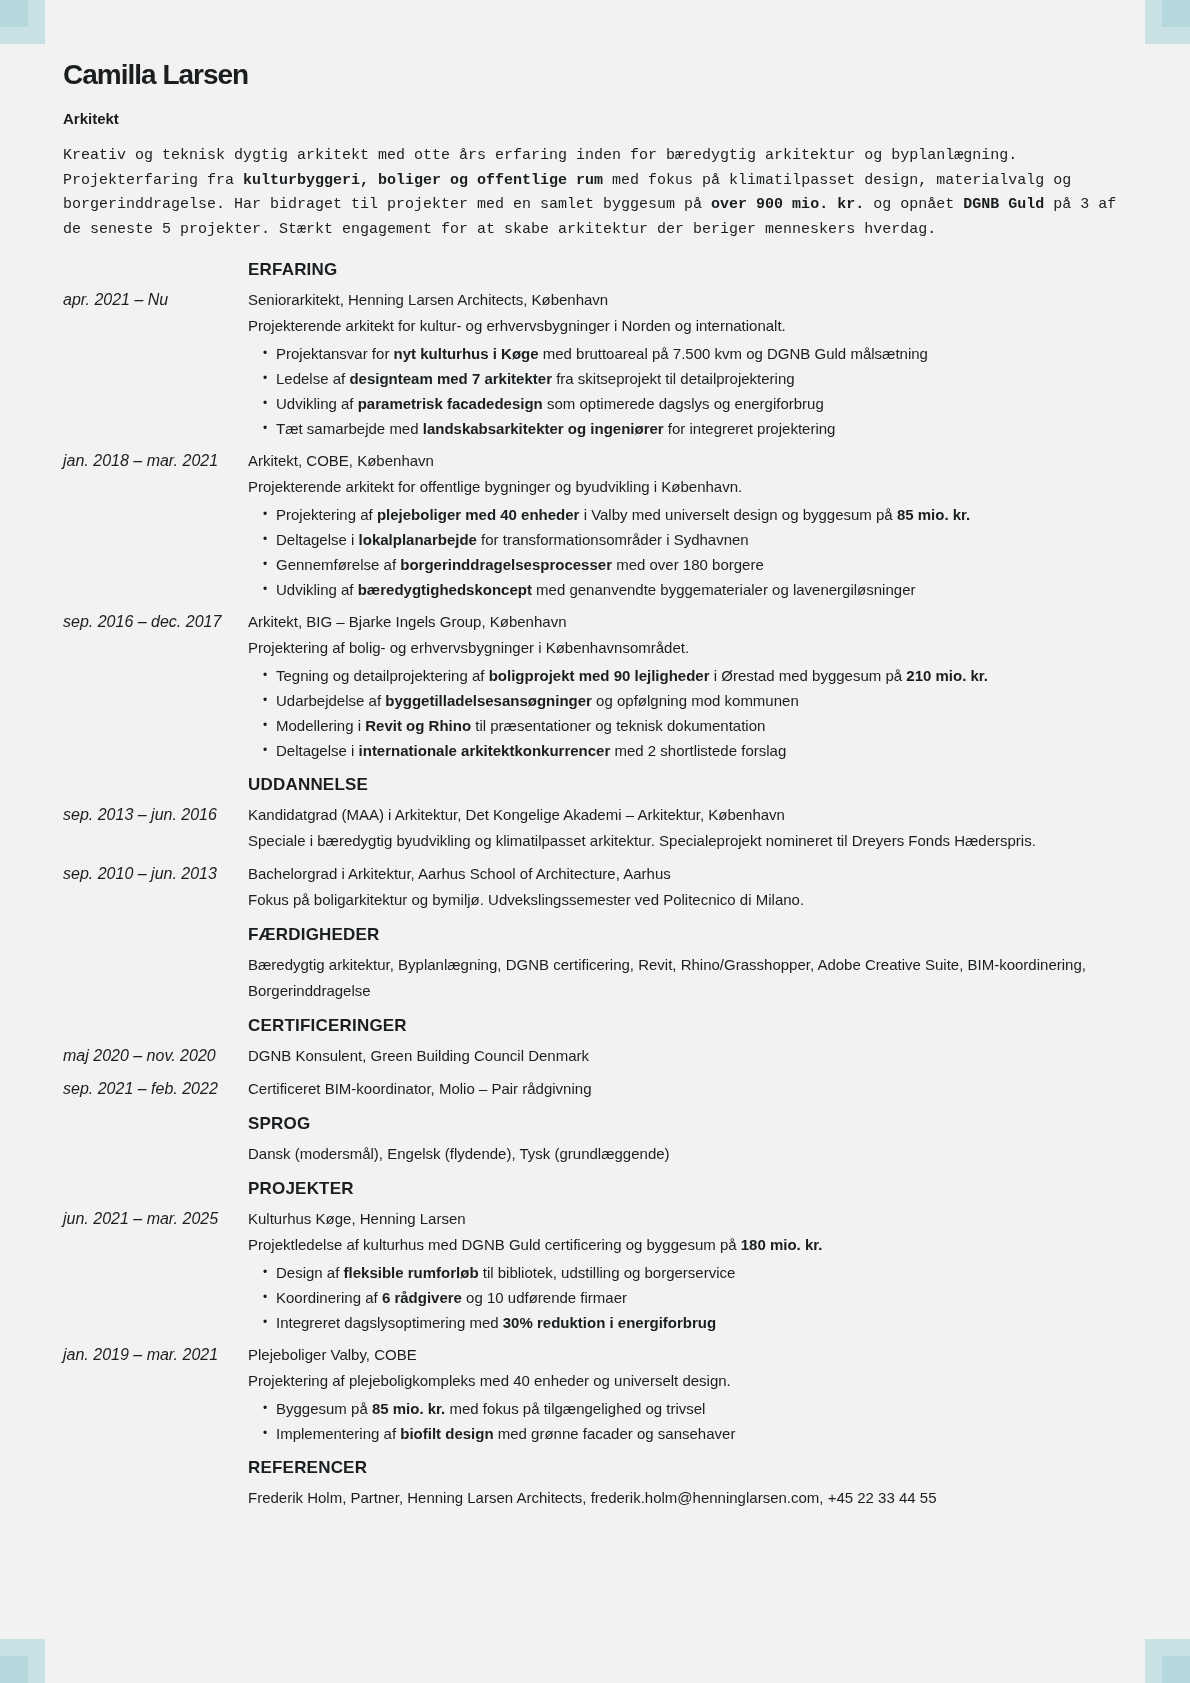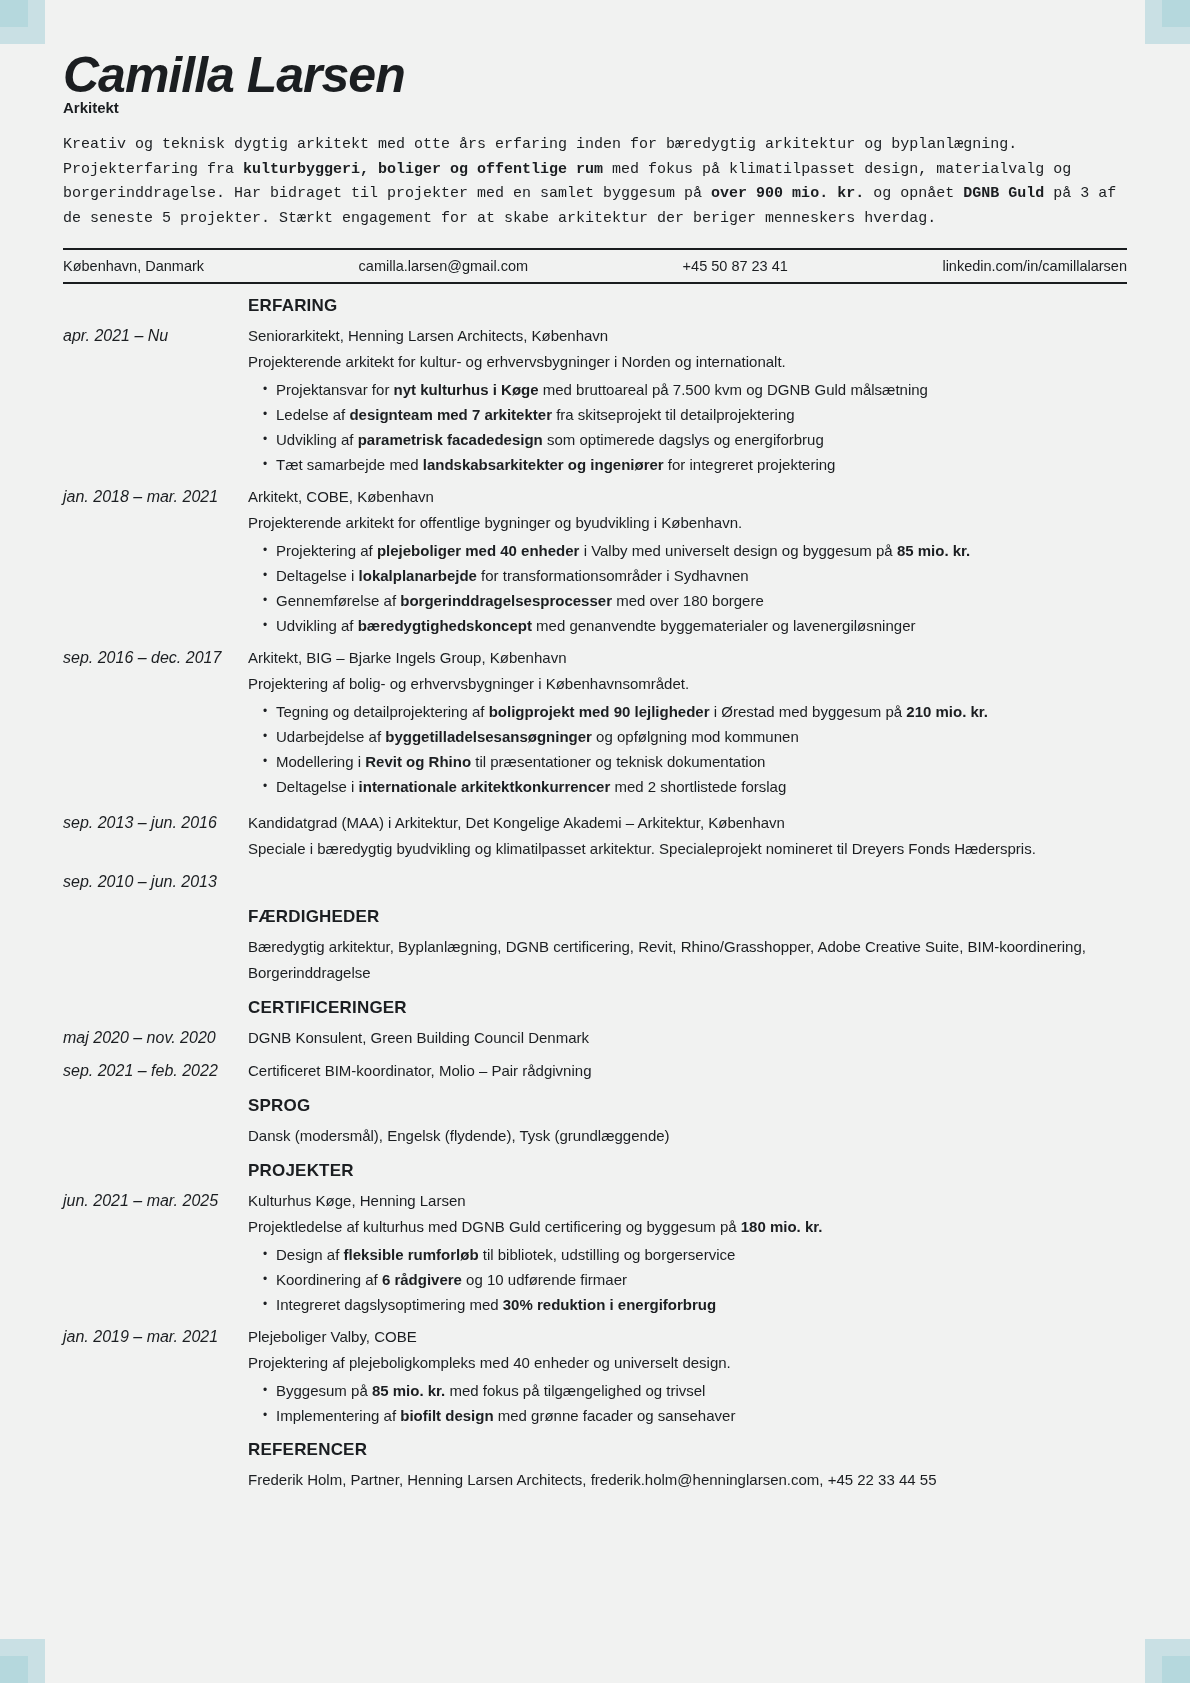--- a/index.html
+++ b/index.html
@@ -22,25 +22,24 @@
   .corner .sq-light{position:absolute;width:45px;height:44px;background:var(--accent-light);}
   .corner .sq-dark{position:absolute;width:28px;height:27px;background:var(--accent-dark);}
   .tl{top:0;left:0;} .tl .sq-light{top:0;left:0;} .tl .sq-dark{top:0;left:0;}
   .tr{top:0;right:0;} .tr .sq-light{top:0;right:0;} .tr .sq-dark{top:0;right:0;}
   .bl{bottom:0;left:0;} .bl .sq-light{bottom:0;left:0;} .bl .sq-dark{bottom:0;left:0;}
   .br{bottom:0;right:0;} .br .sq-light{bottom:0;right:0;} .br .sq-dark{bottom:0;right:0;}
 
   .page{padding:54px 63px 0 63px;}
 
   h1.name{
-    margin:0 0 3px 0;
-    font-size:50px;line-height:42px;
+    margin:0 0 14px 0;
+    font-size:28px;line-height:42px;
     font-weight:bold;letter-spacing:-1px;
     font-stretch:semi-condensed;
-    font-style:italic;
   }
   .role{font-size:15px;font-weight:bold;margin:0 0 17px 0;}
   .summary{font-size:15px;line-height:24.5px;margin:0 0 17px 0;font-family:Liberation Mono, monospace;}
   .summary b{font-weight:bold;}
 
   .contactbar{
     border-top:2px solid #1a1d1f;
     border-bottom:2px solid #1a1d1f;
     display:flex;justify-content:space-between;align-items:center;
     padding:8px 0;
@@ -94,26 +93,20 @@
 <div class="corner br">
   <div class="sq-light"></div>
   <div class="sq-dark"></div>
 </div>
 
 <div class="page">
   <h1 class="name">Camilla Larsen</h1>
   <p class="role">Arkitekt</p>
   <p class="summary">Kreativ og teknisk dygtig arkitekt med otte års erfaring inden for bæredygtig arkitektur og byplanlægning. Projekterfaring fra <b>kulturbyggeri, boliger og offentlige rum</b> med fokus på klimatilpasset design, materialvalg og borgerinddragelse. Har bidraget til projekter med en samlet byggesum på <b>over 900 mio. kr.</b> og opnået <b>DGNB Guld</b> på 3 af de seneste 5 projekter. Stærkt engagement for at skabe arkitektur der beriger menneskers hverdag.</p>
 
-  <div class="contactbar">
-    <span>København, Danmark</span>
-    <span>camilla.larsen@gmail.com</span>
-    <span>+45 50 87 23 41</span>
-    <span>linkedin.com/in/camillalarsen</span>
-  </div>
 
   <div class="sections">
       <section class="sec">
         <div class="row">
           <div></div>
           <h2 class="sec-h">ERFARING</h2>
         </div>
         <div class="row entry">
           <div class="date">apr. 2021 – Nu</div>
           <div class="body">
@@ -150,30 +143,35 @@
               <li>Udarbejdelse af <b>byggetilladelsesansøgninger</b> og opfølgning mod kommunen</li>
               <li>Modellering i <b>Revit og Rhino</b> til præsentationer og teknisk dokumentation</li>
               <li>Deltagelse i <b>internationale arkitektkonkurrencer</b> med 2 shortlistede forslag</li>
             </ul>
           </div>
         </div>
       </section>
       <section class="sec">
         <div class="row">
           <div></div>
+          <h2 class="sec-h">UDDANNELSE</h2>
         </div>
         <div class="row entry">
           <div class="date">sep. 2013 – jun. 2016</div>
           <div class="body">
             <div class="etitle">Kandidatgrad (MAA) i Arkitektur, Det Kongelige Akademi – Arkitektur, København</div>
             <div class="edesc">Speciale i bæredygtig byudvikling og klimatilpasset arkitektur. Specialeprojekt nomineret til Dreyers Fonds Hæderspris.</div>
           </div>
         </div>
         <div class="row entry">
           <div class="date">sep. 2010 – jun. 2013</div>
+          <div class="body">
+            <div class="etitle">Bachelorgrad i Arkitektur, Aarhus School of Architecture, Aarhus</div>
+            <div class="edesc">Fokus på boligarkitektur og bymiljø. Udvekslingssemester ved Politecnico di Milano.</div>
+          </div>
         </div>
       </section>
       <section class="sec">
         <div class="row">
           <div></div>
           <h2 class="sec-h">FÆRDIGHEDER</h2>
         </div>
         <div class="row entry">
           <div class="date"></div>
           <div class="body">

